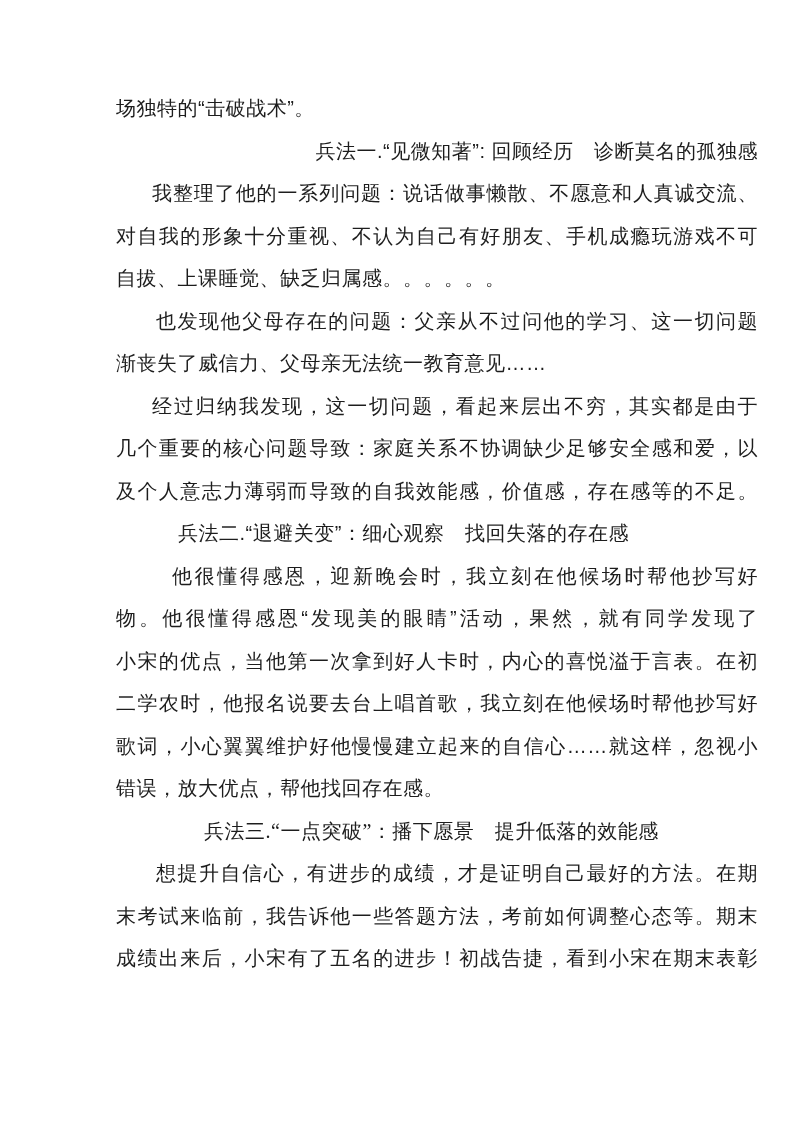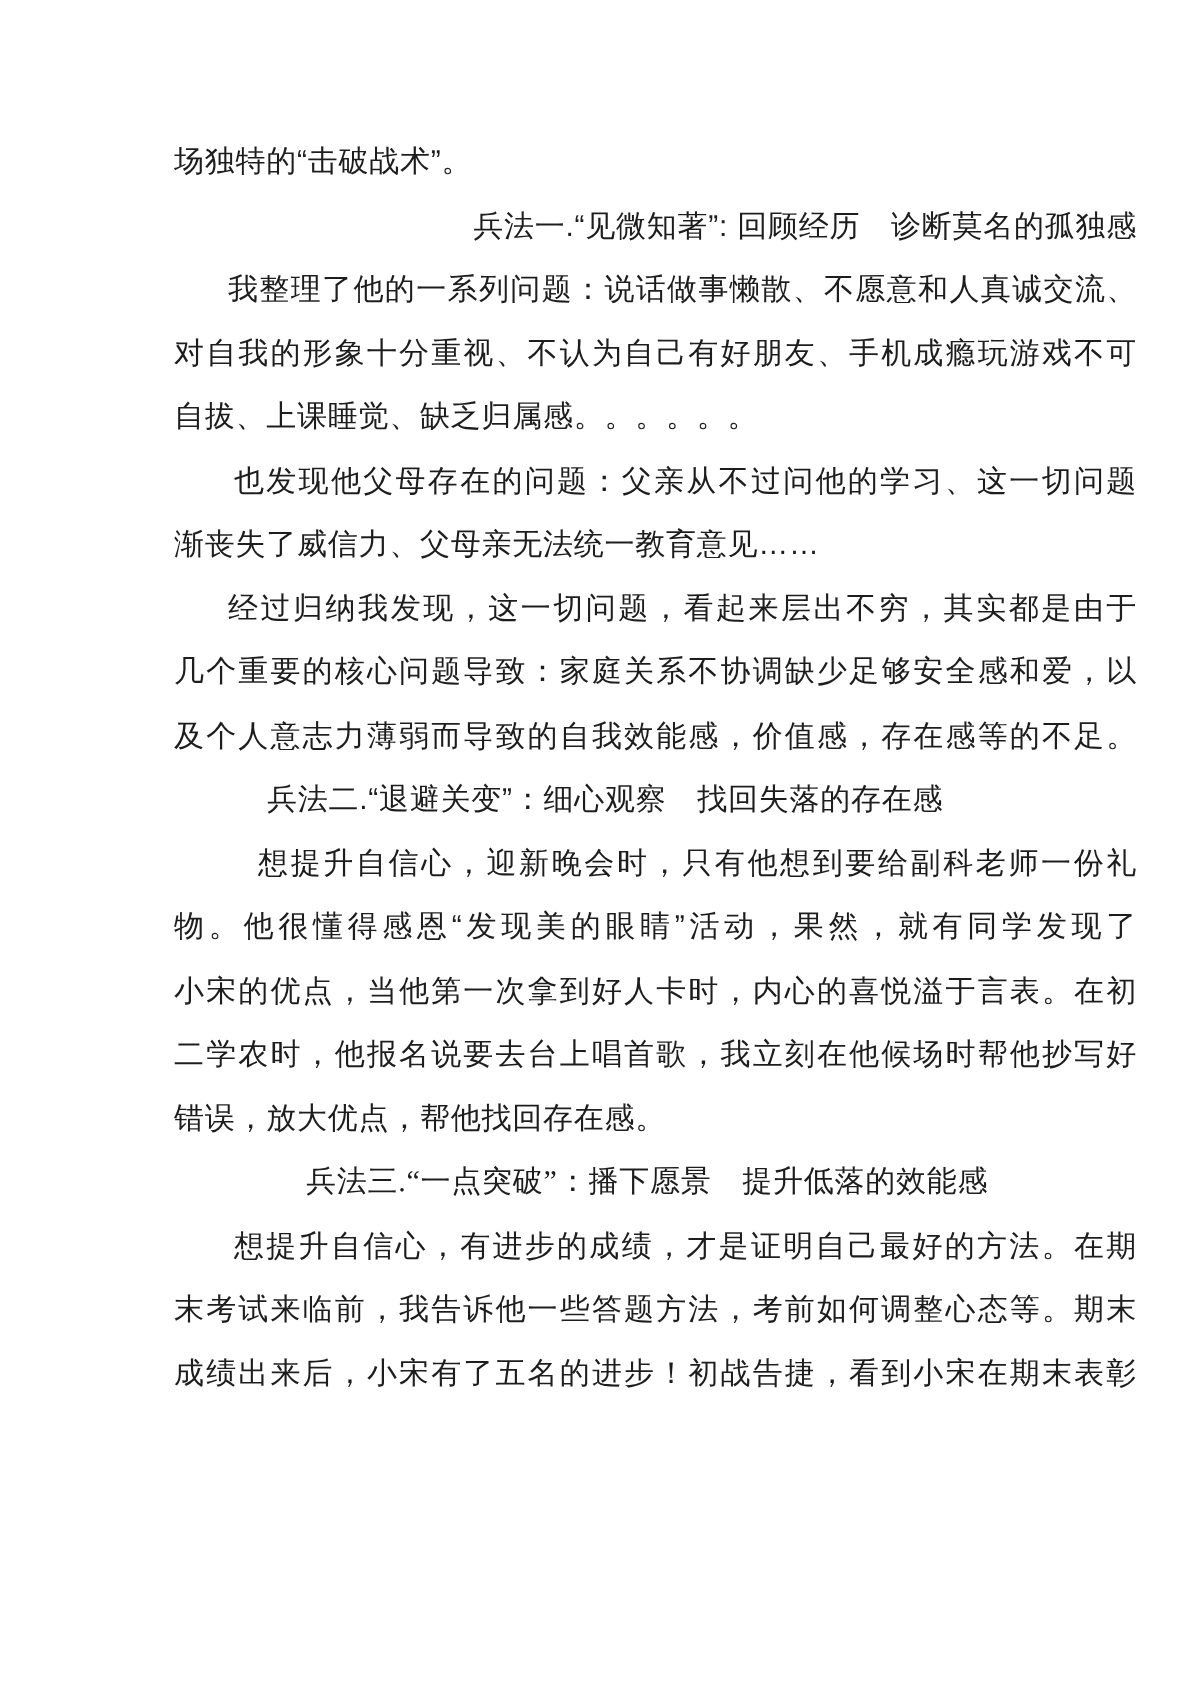--- a/index.html
+++ b/index.html
@@ -56,23 +56,24 @@
     <div class="line ind-a">兵法一.“见微知著”: 回顾经历　诊断莫名的孤独感</div>
     <div class="line ind-a just">我整理了他的一系列问题：说话做事懒散、不愿意和人真诚交流、</div>
     <div class="line just">对自我的形象十分重视、不认为自己有好朋友、手机成瘾玩游戏不可</div>
     <div class="line">自拔、上课睡觉、缺乏归属感。。。。。。</div>
     <div class="line ind-b just">也发现他父母存在的问题：父亲从不过问他的学习、这一切问题</div>
     <div class="line">渐丧失了威信力、父母亲无法统一教育意见……</div>
     <div class="line ind-a just">经过归纳我发现，这一切问题，看起来层出不穷，其实都是由于</div>
     <div class="line just">几个重要的核心问题导致：家庭关系不协调缺少足够安全感和爱，以</div>
     <div class="line just">及个人意志力薄弱而导致的自我效能感，价值感，存在感等的不足。</div>
     <div class="line ind-c">兵法二.“退避关变”：细心观察　找回失落的存在感</div>
-    <div class="line ind-d just">想提升自信心，迎新晚会时，只有他想到要给副科老师一份礼</div>
+    <div class="line ind-d just">他很懂得感恩，迎新晚会时，我立刻在他候场时帮他抄写好</div>
     <div class="line just">物。他很懂得感恩“发现美的眼睛”活动，果然，就有同学发现了</div>
     <div class="line just">小宋的优点，当他第一次拿到好人卡时，内心的喜悦溢于言表。在初</div>
     <div class="line just">二学农时，他报名说要去台上唱首歌，我立刻在他候场时帮他抄写好</div>
+    <div class="line just">歌词，小心翼翼维护好他慢慢建立起来的自信心……就这样，忽视小</div>
     <div class="line">错误，放大优点，帮他找回存在感。</div>
     <div class="line ind-e">兵法三.“一点突破”：播下愿景　提升低落的效能感</div>
     <div class="line ind-b just">想提升自信心，有进步的成绩，才是证明自己最好的方法。在期</div>
     <div class="line just">末考试来临前，我告诉他一些答题方法，考前如何调整心态等。期末</div>
     <div class="line just">成绩出来后，小宋有了五名的进步！初战告捷，看到小宋在期末表彰</div>
   </div>
 </div>
 
 </body></html>

